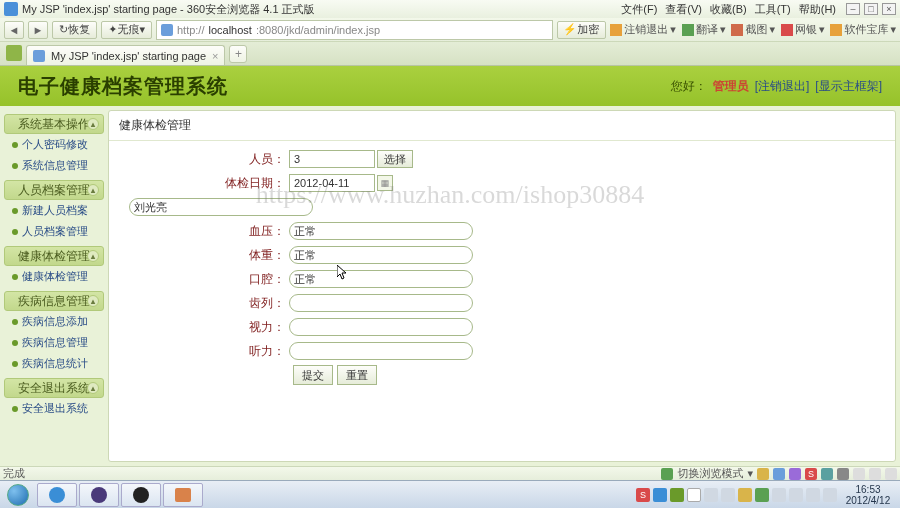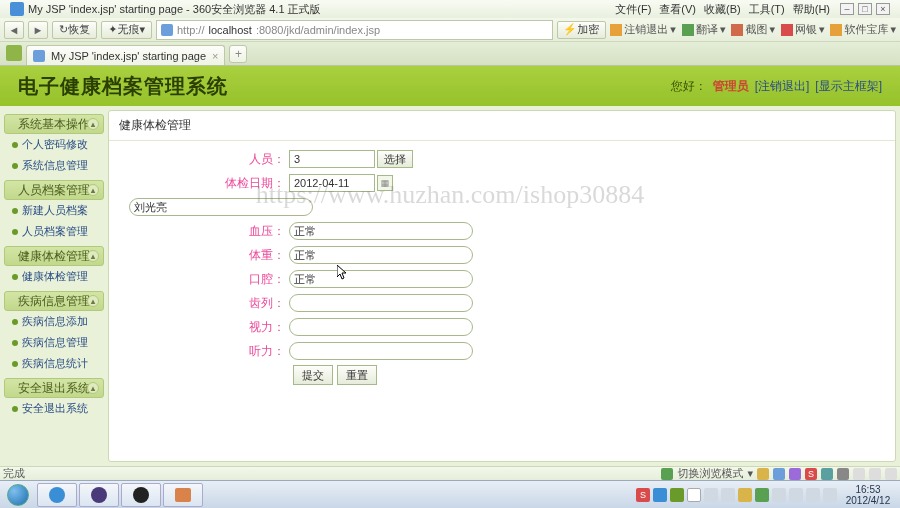--- a/index.html
+++ b/index.html
@@ -1,19 +1,19 @@
 <!DOCTYPE html>
 <html><head>
 <meta charset="utf-8">
 <style>
 * { margin: 0; padding: 0; box-sizing: border-box; font-family: "Microsoft YaHei", SimSun, Arial, sans-serif; }
 body { width: 900px; height: 508px; background: #eaf0e0; overflow: hidden; font-size: 12px; position: relative; }
 
 
-.title-bar { height: 18px; background: linear-gradient(#f8fbf3,#e9f0df); display: flex; align-items: center; padding: 0 10px; font-size: 11px; color: #333; }
+.title-bar { height: 18px; background: linear-gradient(#f8fbf3,#e9f0df); display: flex; align-items: center; padding: 0 4px; font-size: 11px; color: #333; }
 .title-bar .favicon { width: 14px; height: 14px; background: #4a90d9; border-radius: 2px; margin-right: 4px; display: inline-block; }
 .title-bar .title { flex: 1; }
 .title-bar .menus { display: flex; gap: 8px; color: #333; }
 .title-bar .menus span { cursor: default; }
 .title-bar .win-btns { display: flex; gap: 4px; margin-left: 10px; }
 .title-bar .win-btn { width: 14px; height: 12px; border: 1px solid #999; background: #f3f3f3; font-size: 9px; text-align: center; line-height: 10px; color: #555; }
 
 .toolbar { height: 24px; background: linear-gradient(#f3f8ea,#e6eedb); display: flex; align-items: center; padding: 0 4px; gap: 4px; border-bottom: 1px solid #ccd8b9; }
 .toolbar .nav-btn { width: 20px; height: 18px; border: 1px solid #bcc8a8; background: linear-gradient(#fdfdfa,#e6ecd9); border-radius: 2px; display: flex; align-items: center; justify-content: center; color: #666; font-size: 11px; }
 .toolbar .text-btn { height: 18px; border: 1px solid #bcc8a8; background: linear-gradient(#fdfdfa,#e6ecd9); border-radius: 2px; padding: 0 6px; display: flex; align-items: center; color: #444; font-size: 11px; }
@@ -42,21 +42,21 @@
 .sidebar { width: 108px; background: #e9f2d8; padding: 4px 4px; }
 .side-group-h { height: 20px; background: linear-gradient(#d3e5a5,#c2d88c); border: 1px solid #b1c97a; border-radius: 3px; display: flex; align-items: center; justify-content: center; font-size: 12px; color: #4a5c1f; position: relative; margin-top: 4px; }
 .side-group-h .collapse { position: absolute; right: 4px; width: 12px; height: 12px; border-radius: 50%; background: #dfeac0; border: 1px solid #b1c97a; font-size: 9px; line-height: 10px; text-align: center; color: #6a7c3f; }
 .side-item { display: flex; align-items: center; gap: 4px; padding: 3px 8px; font-size: 11px; color: #2a4d87; cursor: pointer; }
 .side-item .dot { width: 6px; height: 6px; background: #6a9a2a; border-radius: 50%; }
 
 .main { flex: 1; background: #fff; margin: 4px 4px 4px 0; border: 1px solid #cdd8b6; border-radius: 3px; overflow: auto; position: relative; }
 .main .panel-title { padding: 6px 10px; font-size: 12px; color: #333; border-bottom: 1px solid #e0e8cf; }
 .form-area { padding: 8px 20px; }
 .form-row { display: flex; align-items: center; margin-bottom: 4px; height: 20px; }
-.form-row label { width: 160px; text-align: right; font-size: 12px; color: #ec4899; padding-right: 4px; }
+.form-row label { width: 160px; text-align: right; font-size: 12px; color: #7f1d1d; padding-right: 4px; }
 .form-row input[type=text] { height: 18px; border: 1px solid #a7b98a; background: #fff; font-size: 11px; padding: 0 4px; color: #333; }
 .form-row .w-short { width: 86px; }
 .form-row .w-long { width: 184px; border-radius: 9px; }
 .form-row .btn { height: 18px; border: 1px solid #a7b98a; background: linear-gradient(#fdfdfa,#e6ecd9); font-size: 11px; padding: 0 6px; margin-left: 2px; color: #333; cursor: pointer; }
 .form-row .cal { width: 16px; height: 16px; border: 1px solid #a7b98a; background: #f3f7e8; margin-left: 2px; display: inline-flex; align-items: center; justify-content: center; font-size: 9px; color: #888; }
 .form-buttons { margin-left: 164px; display: flex; gap: 4px; }
 .form-buttons .btn { height: 20px; border: 1px solid #a7b98a; background: linear-gradient(#fdfdfa,#e6ecd9); font-size: 11px; padding: 0 8px; color: #333; cursor: pointer; }
 
 .watermark { position: absolute; top: 180px; left: 50%; transform: translateX(-50%); font-size: 26px; color: rgba(120,120,120,0.28); white-space: nowrap; pointer-events: none; font-family: Georgia, serif; z-index: 50; }
 .cursor-arrow { position: absolute; top: 265px; left: 337px; width: 12px; height: 16px; z-index: 60; pointer-events: none; }

